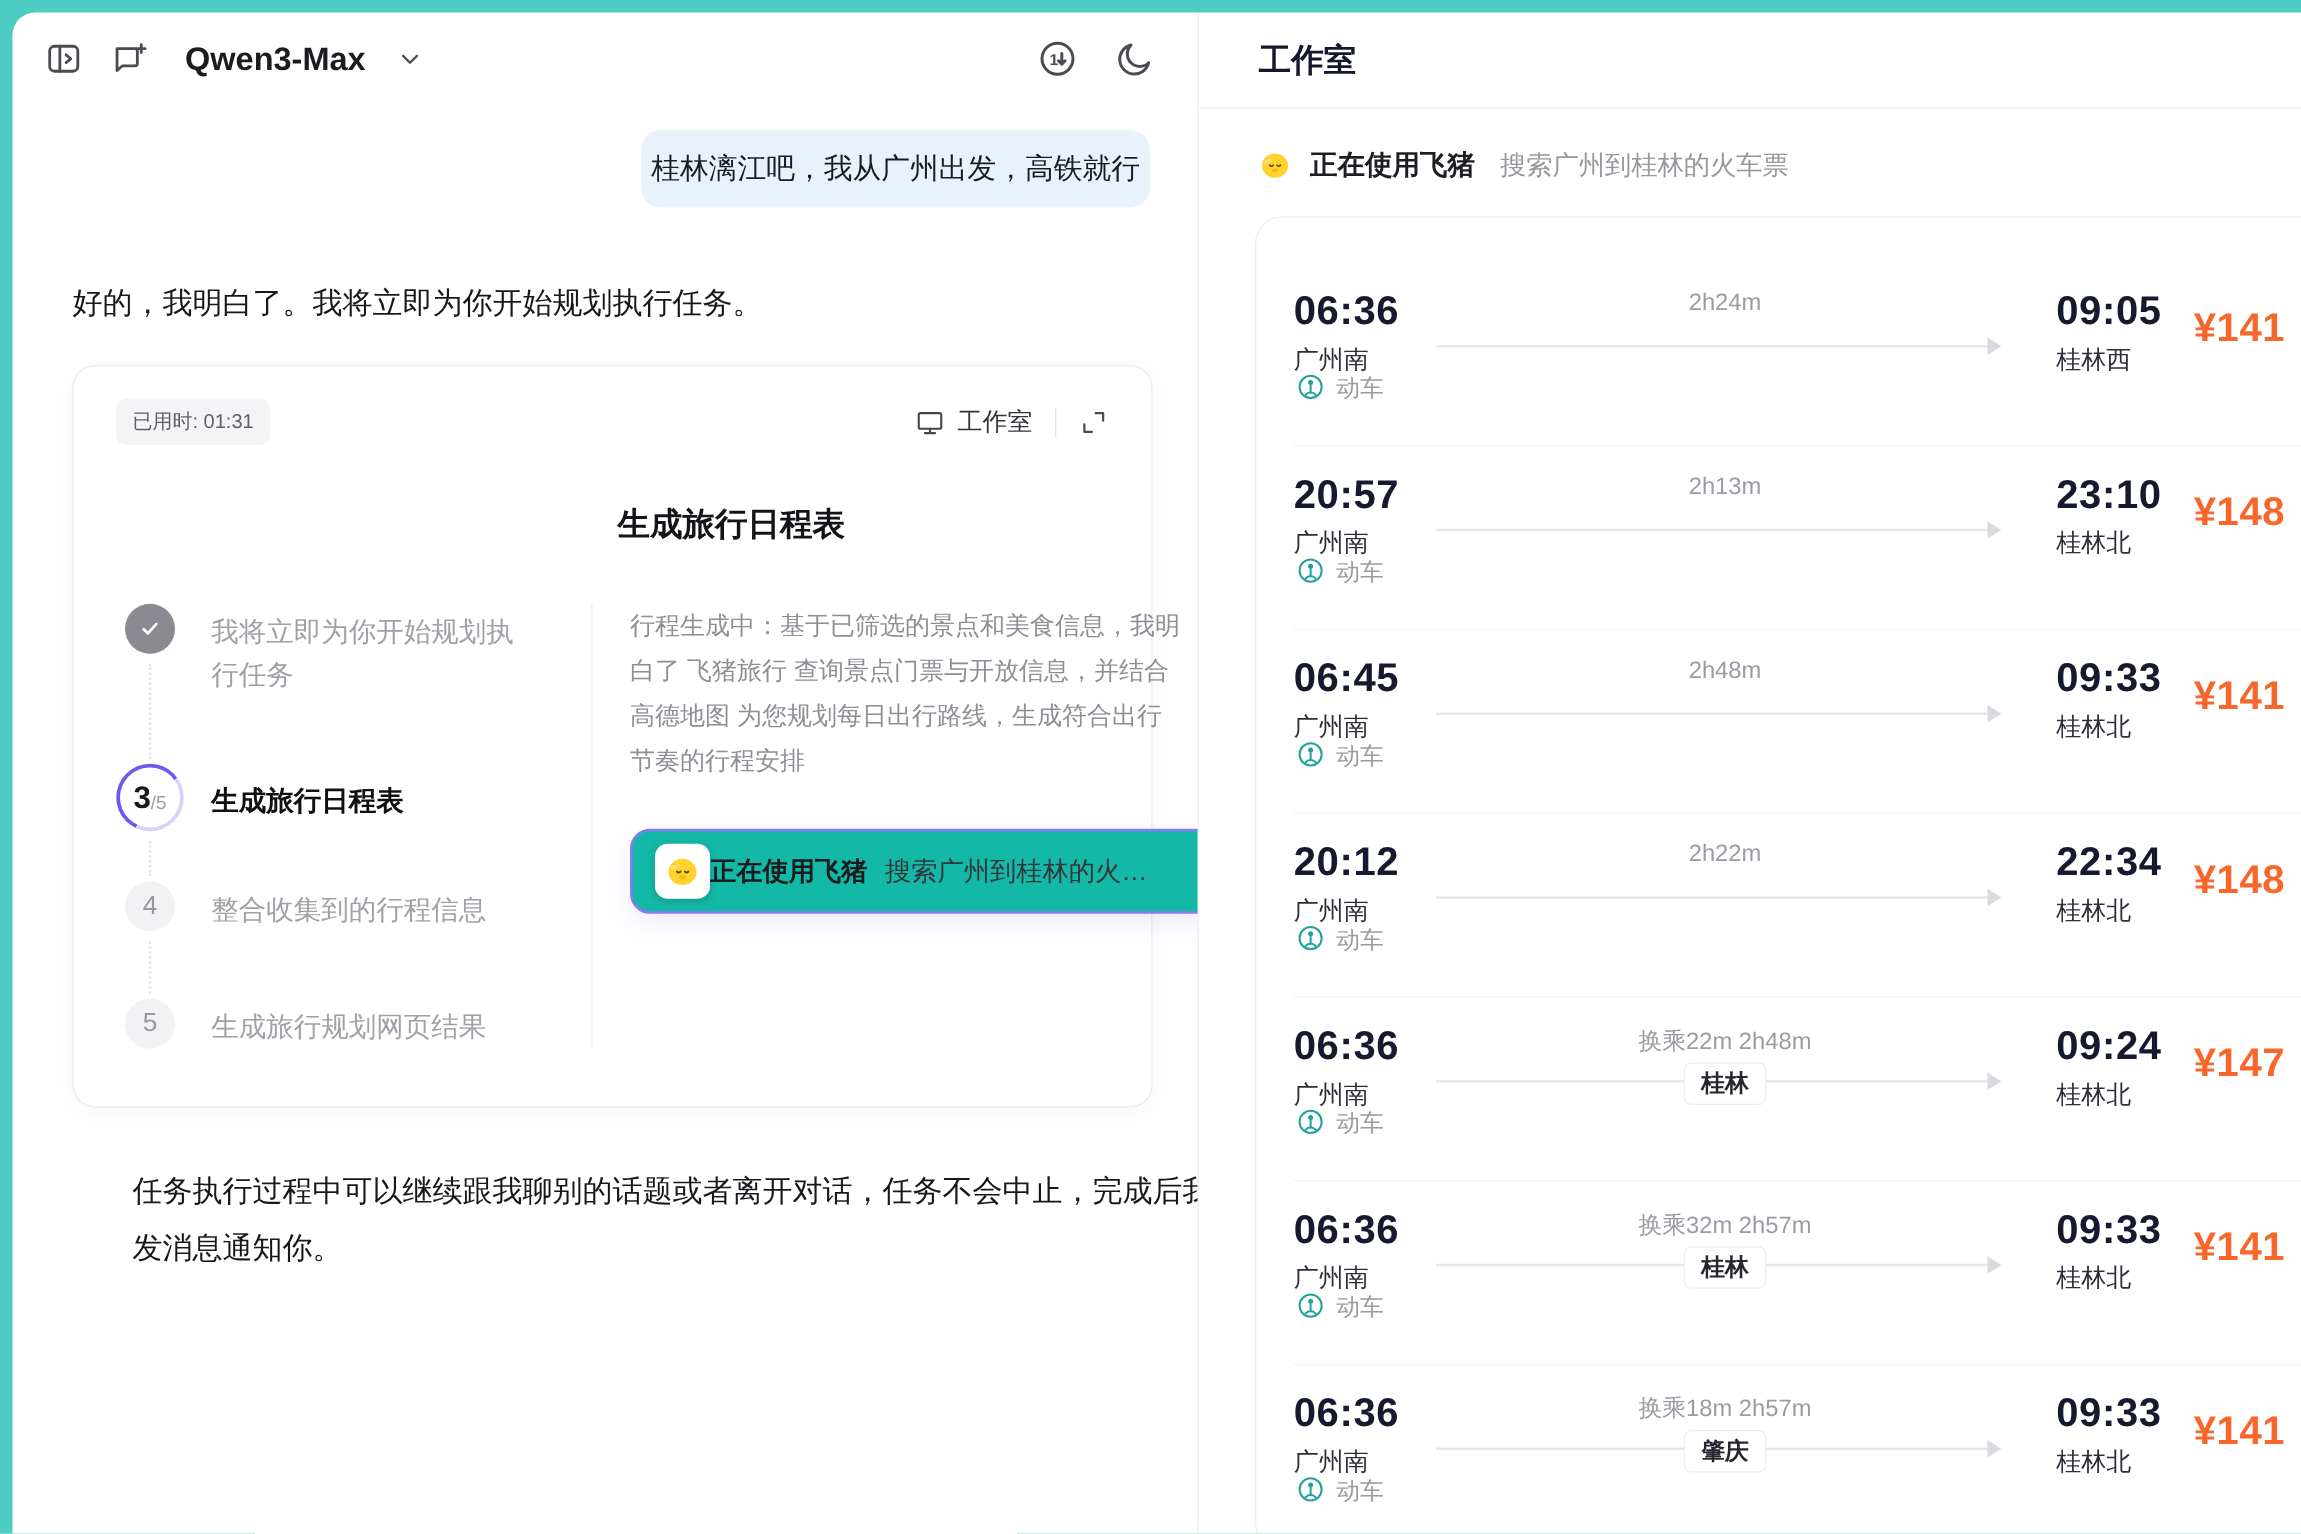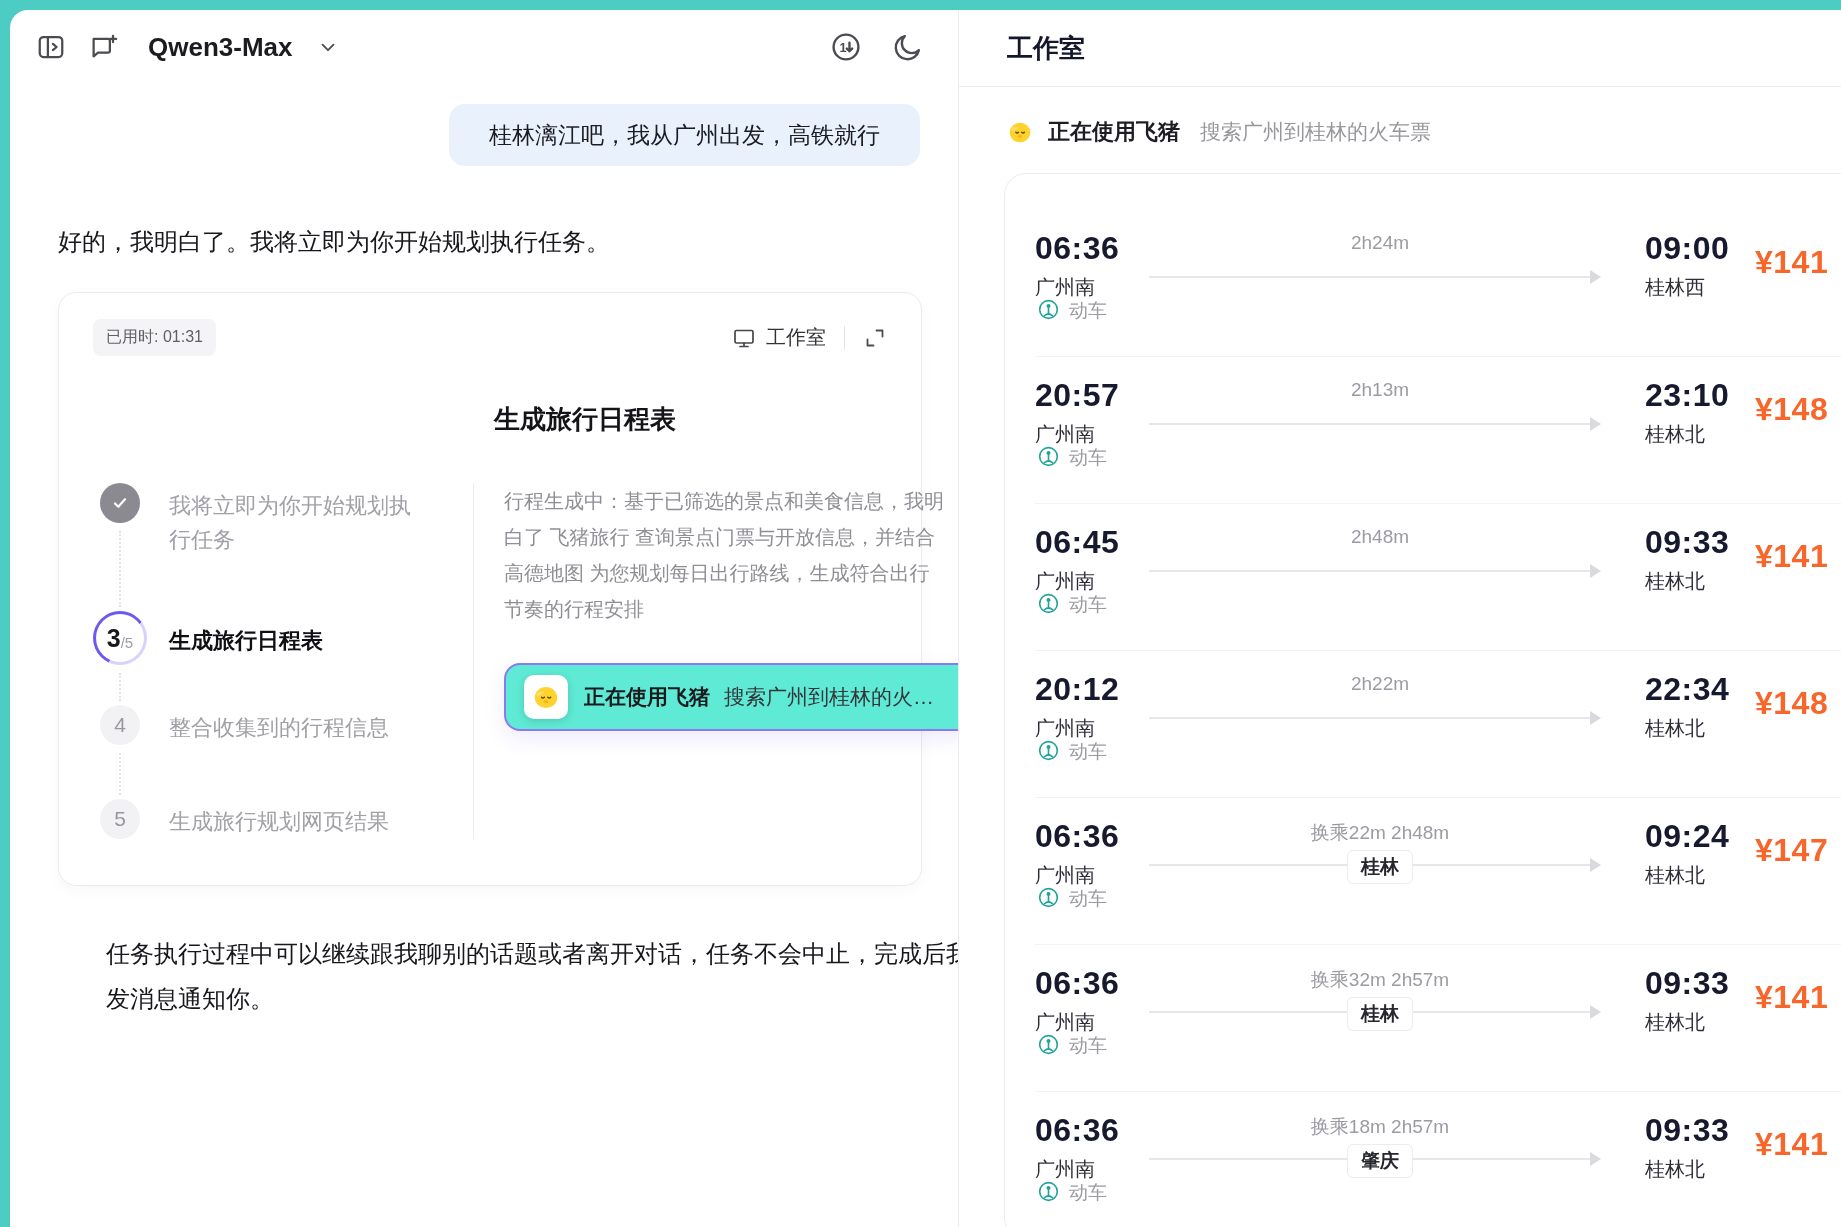--- a/index.html
+++ b/index.html
@@ -17,21 +17,21 @@
   .chat{width:948px;flex:none;border-right:1px solid #ebebee;position:relative;overflow:hidden;}
   .chat-header{height:74px;display:flex;align-items:center;padding:0 34px 0 26px;}
   .icon-btn{display:flex;align-items:center;justify-content:center;cursor:pointer;background:none;border:none;padding:0;}
   .icon-btn svg{stroke:#4b4b52;fill:none;stroke-width:1.8;stroke-linecap:round;stroke-linejoin:round;}
   .model-select{display:flex;align-items:center;gap:24px;margin-left:30px;cursor:pointer;justify-content:space-between;}
   .model-name{font-size:26px;font-weight:700;color:#1b1b20;}
   .header-right{margin-left:auto;display:flex;align-items:center;gap:30px;}
 
   .messages{padding:0 38px 0 48px;}
   .bubble-row{display:flex;justify-content:flex-end;margin-top:20px;}
-  .bubble{background:#e8f1fc;border-radius:16px;padding:15px 40px;font-size:23px;color:#1b1b22;line-height:1.4;}
+  .bubble{background:#e8f1fc;border-radius:16px;padding:15px 8px;font-size:23px;color:#1b1b22;line-height:1.4;font-family:Liberation Serif, serif;}
   .assistant-text{margin-top:60px;font-size:24px;color:#17171c;}
 
   .task-card{
     margin-top:34px;width:864px;box-sizing:border-box;
     border:1px solid #ebebee;border-radius:18px;
     padding:26px 34px 46px 34px;
     box-shadow:0 4px 16px rgba(0,0,0,.03);
     background:#fff;
   }
   .card-header{display:flex;align-items:center;}
@@ -61,22 +61,22 @@
   .step.active .badge-inner{background:#fff;}
   .step.active .badge-num{display:block;font-size:25px;font-weight:600;color:#17171c;}
   .step.active .badge-total{display:block;font-size:15px;color:#9b9ba1;margin-top:8px;}
   .rail-line{flex:1;width:0;border-left:2px dotted #e4e4e8;margin:8px 0 4px;}
   .step-label{font-size:22px;color:#a0a0a6;line-height:1.55;padding-top:6px;width:252px;}
   .step.active .step-label{color:#101014;font-weight:700;padding-top:13px;}
 
   .detail-col{margin-left:38px;padding-left:30px;border-left:1px solid #ececf0;}
   .detail-text{width:442px;font-size:20px;line-height:1.8;color:#8e8e95;}
   .tool-chip{
-    margin-top:36px;display:flex;align-items:center;gap:16px;
-    border:2px solid #8a79f2;border-radius:16px;background:#5eead4;
+    margin-top:36px;display:flex;align-items:center;
+    border:2px solid #8a79f2;border-radius:16px;background:#14b8a6;
     padding:10px 18px;width:472px;box-sizing:border-box;
     box-shadow:0 8px 20px rgba(122,102,242,.12);cursor:pointer;
   }
   .chip-icon{width:44px;height:44px;border-radius:10px;background:#fff;box-shadow:0 2px 8px rgba(0,0,0,.15);display:flex;align-items:center;justify-content:center;flex:none;}
   .chip-text{font-size:21px;white-space:nowrap;overflow:hidden;}
   .chip-bold{font-weight:700;color:#1a1a1f;}
   .chip-rest{color:#34343b;margin-left:14px;}
 
   .footer-note{margin:46px 0 0 48px;width:892px;font-size:24px;line-height:1.85;color:#17171c;}
 
@@ -295,21 +295,21 @@
         <div class="t-station">广州南</div>
       </div>
       <div class="mid">
         <div class="mid-duration">2h24m</div>
         <div class="mid-track">
                   <span class="mid-track-arrow"></span>
                 </div>
 
       </div>
       <div class="t-arr">
-        <div class="t-time">09:00</div>
+        <div class="t-time">09:05</div>
         <div class="t-station">桂林西</div>
       </div>
       <div class="price">¥141</div>
     </div>
     <div class="tag-row">
       <svg width="23" height="23">
                 <use href="#sym-rail"></use>
               </svg>
       <span class="tag-label">动车</span>
     </div>

